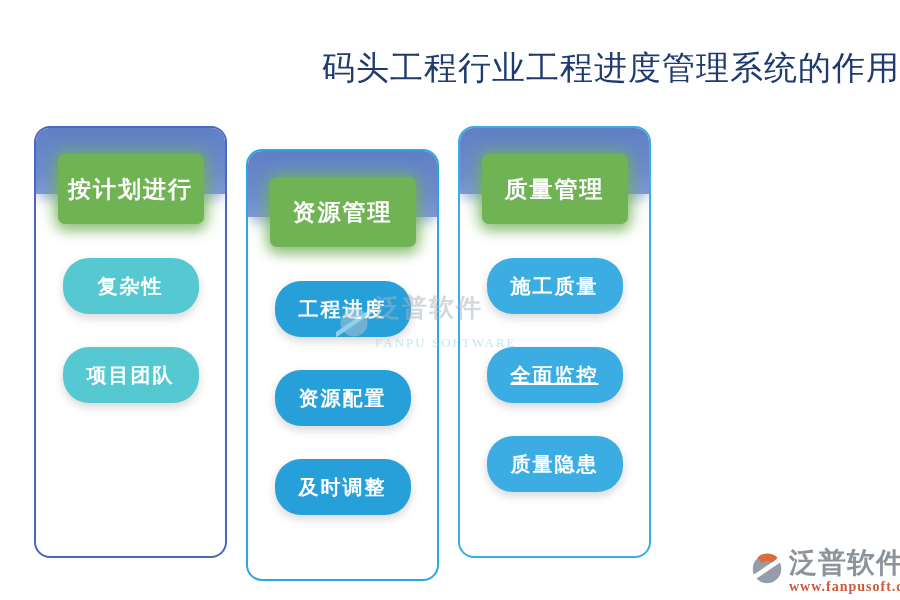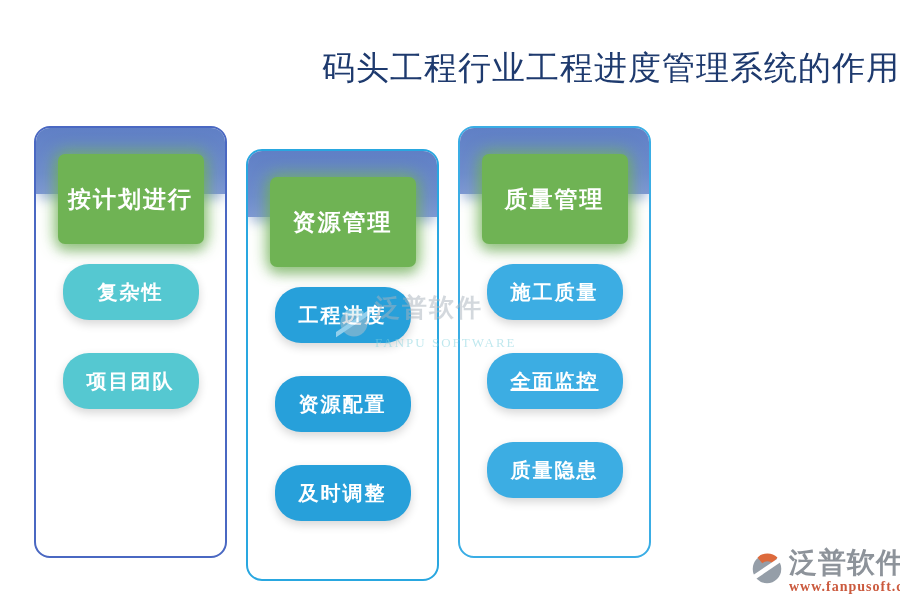--- a/index.html
+++ b/index.html
@@ -10,25 +10,25 @@
          font-size:33px;font-weight:normal;color:#1e3a6e;letter-spacing:1px;}
 
   .cards{position:absolute;top:126px;left:34px;display:flex;gap:19px;}
   .card{position:relative;width:193px;height:432px;border-radius:16px;background:#fff;
         border:2px solid #4a68c2;box-sizing:border-box;overflow:hidden;}
   .band{position:absolute;top:-2px;left:-2px;right:-2px;height:68px;
         border-radius:15px 15px 0 0;
         background:linear-gradient(180deg,#5f7fc5 0%,#6e8ccd 70%,#7e98d4 100%);
         box-shadow:0 9px 12px -4px rgba(97,129,199,.55);}
   .hdr{position:absolute;top:26px;left:50%;transform:translateX(-50%);
-       width:146px;height:90px;background:#6fb354;border-radius:7px;
+       width:146px;height:70px;background:#6fb354;border-radius:7px;
        color:#ffffff;font-size:23px;font-weight:bold;letter-spacing:2px;
        display:flex;align-items:center;justify-content:center;
        box-shadow:0 0 16px 3px rgba(118,184,90,.8),0 7px 12px rgba(80,140,60,.35);}
-  .pills{position:absolute;top:136px;left:0;right:0;
+  .pills{position:absolute;top:130px;left:0;right:0;
          display:flex;flex-direction:column;align-items:center;gap:33px;}
   .pill{width:136px;height:56px;border-radius:26px;
         display:flex;align-items:center;justify-content:center;
         color:#ffffff;font-size:20px;font-weight:bold;letter-spacing:2px;
         box-shadow:0 4px 10px rgba(0,0,0,.16);}
 
   .watermark{position:absolute;left:336px;top:295px;display:flex;align-items:center;gap:3px;opacity:.5;}
   .wm-text{display:flex;flex-direction:column;line-height:1;}
   .wm-name{font-size:25px;font-weight:bold;color:#a9b3bd;letter-spacing:2px;}
   .wm-en{font-size:13px;color:#83d2de;letter-spacing:2px;margin-top:16px;}

